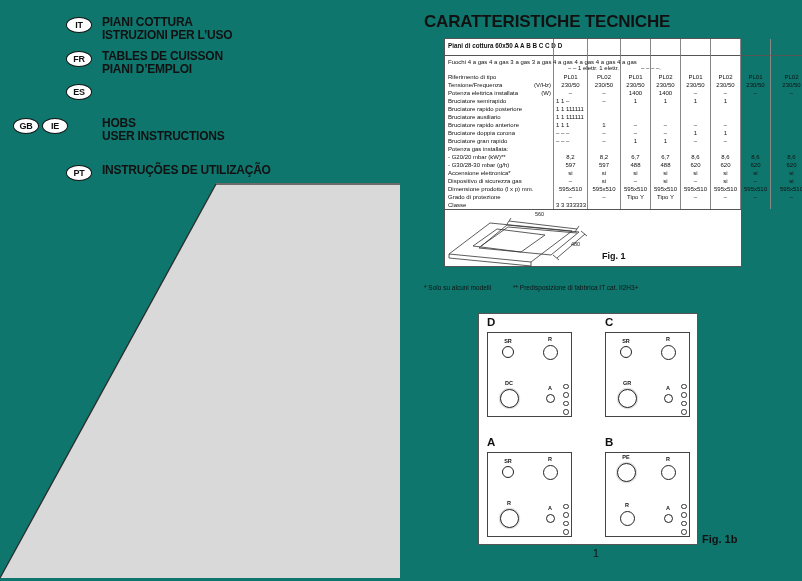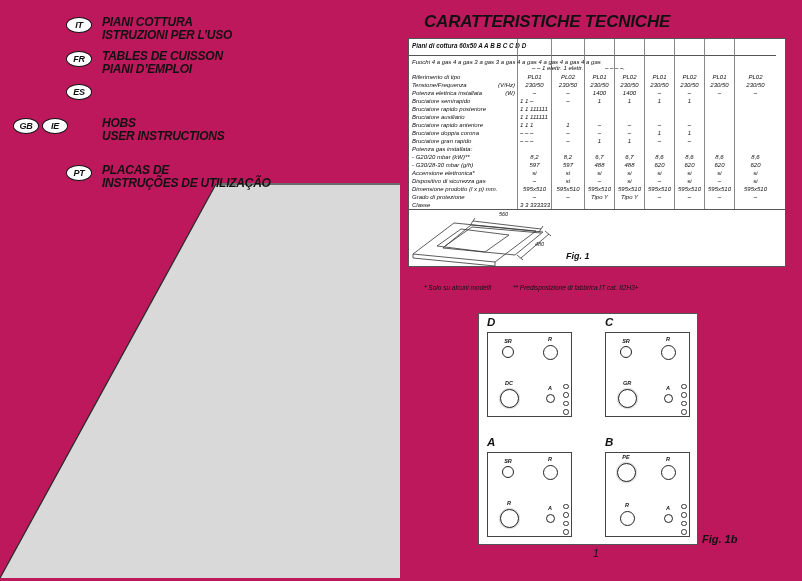--- a/index.html
+++ b/index.html
@@ -1,37 +1,37 @@
 <!DOCTYPE html>
 <html><head>
 <meta charset="utf-8">
 <style>
   * { margin:0; padding:0; box-sizing:border-box; }
   body { background:#fff; font-family:"Liberation Sans", sans-serif; color:#111; }
-  .page { position:relative; width:802px; height:581px; background:#be185d; overflow:hidden;font-style:italic; }
+  .page { position:relative; width:802px; height:581px; background:#0f766e; overflow:hidden; }
 
   
   .bg-svg { position:absolute; left:0; top:0; width:802px; height:581px; z-index:0; }
 
   
   .lang-row { position:absolute; left:0; height:34px; width:420px; z-index:2; }
   .lang-0 { top:16px; } .lang-1 { top:50px;padding-left:14px; } .lang-2 { top:83px; } .lang-3 { top:117px; } .lang-4 { top:164px; }
   .badges { position:absolute; left:66px; top:1px; display:flex; gap:3px; }
   .lang-3 .badges { left:13px; }
   .badge { width:26px; height:16px; border:1.7px solid #111; border-radius:50%;
            display:flex; align-items:center; justify-content:center;
            font-size:9px; font-weight:bold; letter-spacing:-0.3px; background:#fff; }
   .lang-titles { position:absolute; left:102px; top:0; font-size:12px; font-weight:bold;
                  line-height:12.6px; letter-spacing:-0.25px; white-space:nowrap; }
 
   
   .heading { position:absolute; left:424px; top:12px; font-size:17px; font-weight:bold;
              letter-spacing:-0.2px; z-index:2; }
 
-  .spec-box { position:absolute; left:408px; top:38px; width:378px; height:229px;
+  .spec-box { position:absolute; left:444px; top:38px; width:298px; height:229px;
               border:1px solid #555; background:#fff; z-index:2; }
   #spec-grid { position:relative; display:grid; width:100%;
                grid-template-columns:108px 34px 33px 30px 30px 30px 30px 30px 42px;
                grid-template-rows:17px 17px repeat(17, 8px);
                font-size:6px; line-height:8px; }
   .cell { overflow:visible; white-space:nowrap; }
   .vline { border-left:1px solid #888; }
   .hrow  { border-bottom:1px solid #555; }
   .th { font-weight:bold; font-size:6.3px; padding:3px 0 0 3px; }
   .lblcell { display:flex; justify-content:space-between; padding-left:3px; padding-right:2px; }
@@ -109,21 +109,20 @@
         <div class="lang-titles">
           <div>HOBS</div>
           <div>USER INSTRUCTIONS</div>
         </div>
       </div>
       <div class="lang-row lang-4">
         <div class="badges">
           <span class="badge">PT</span>
         </div>
         <div class="lang-titles">
-          <div>PLACAS DE</div>
           <div>INSTRUÇÕES DE UTILIZAÇÃO</div>
         </div>
       </div>
     </div>
 
   <div class="heading">CARATTERISTICHE TECNICHE</div>
 
   <div class="spec-box">
     <div id="spec-grid">
 

